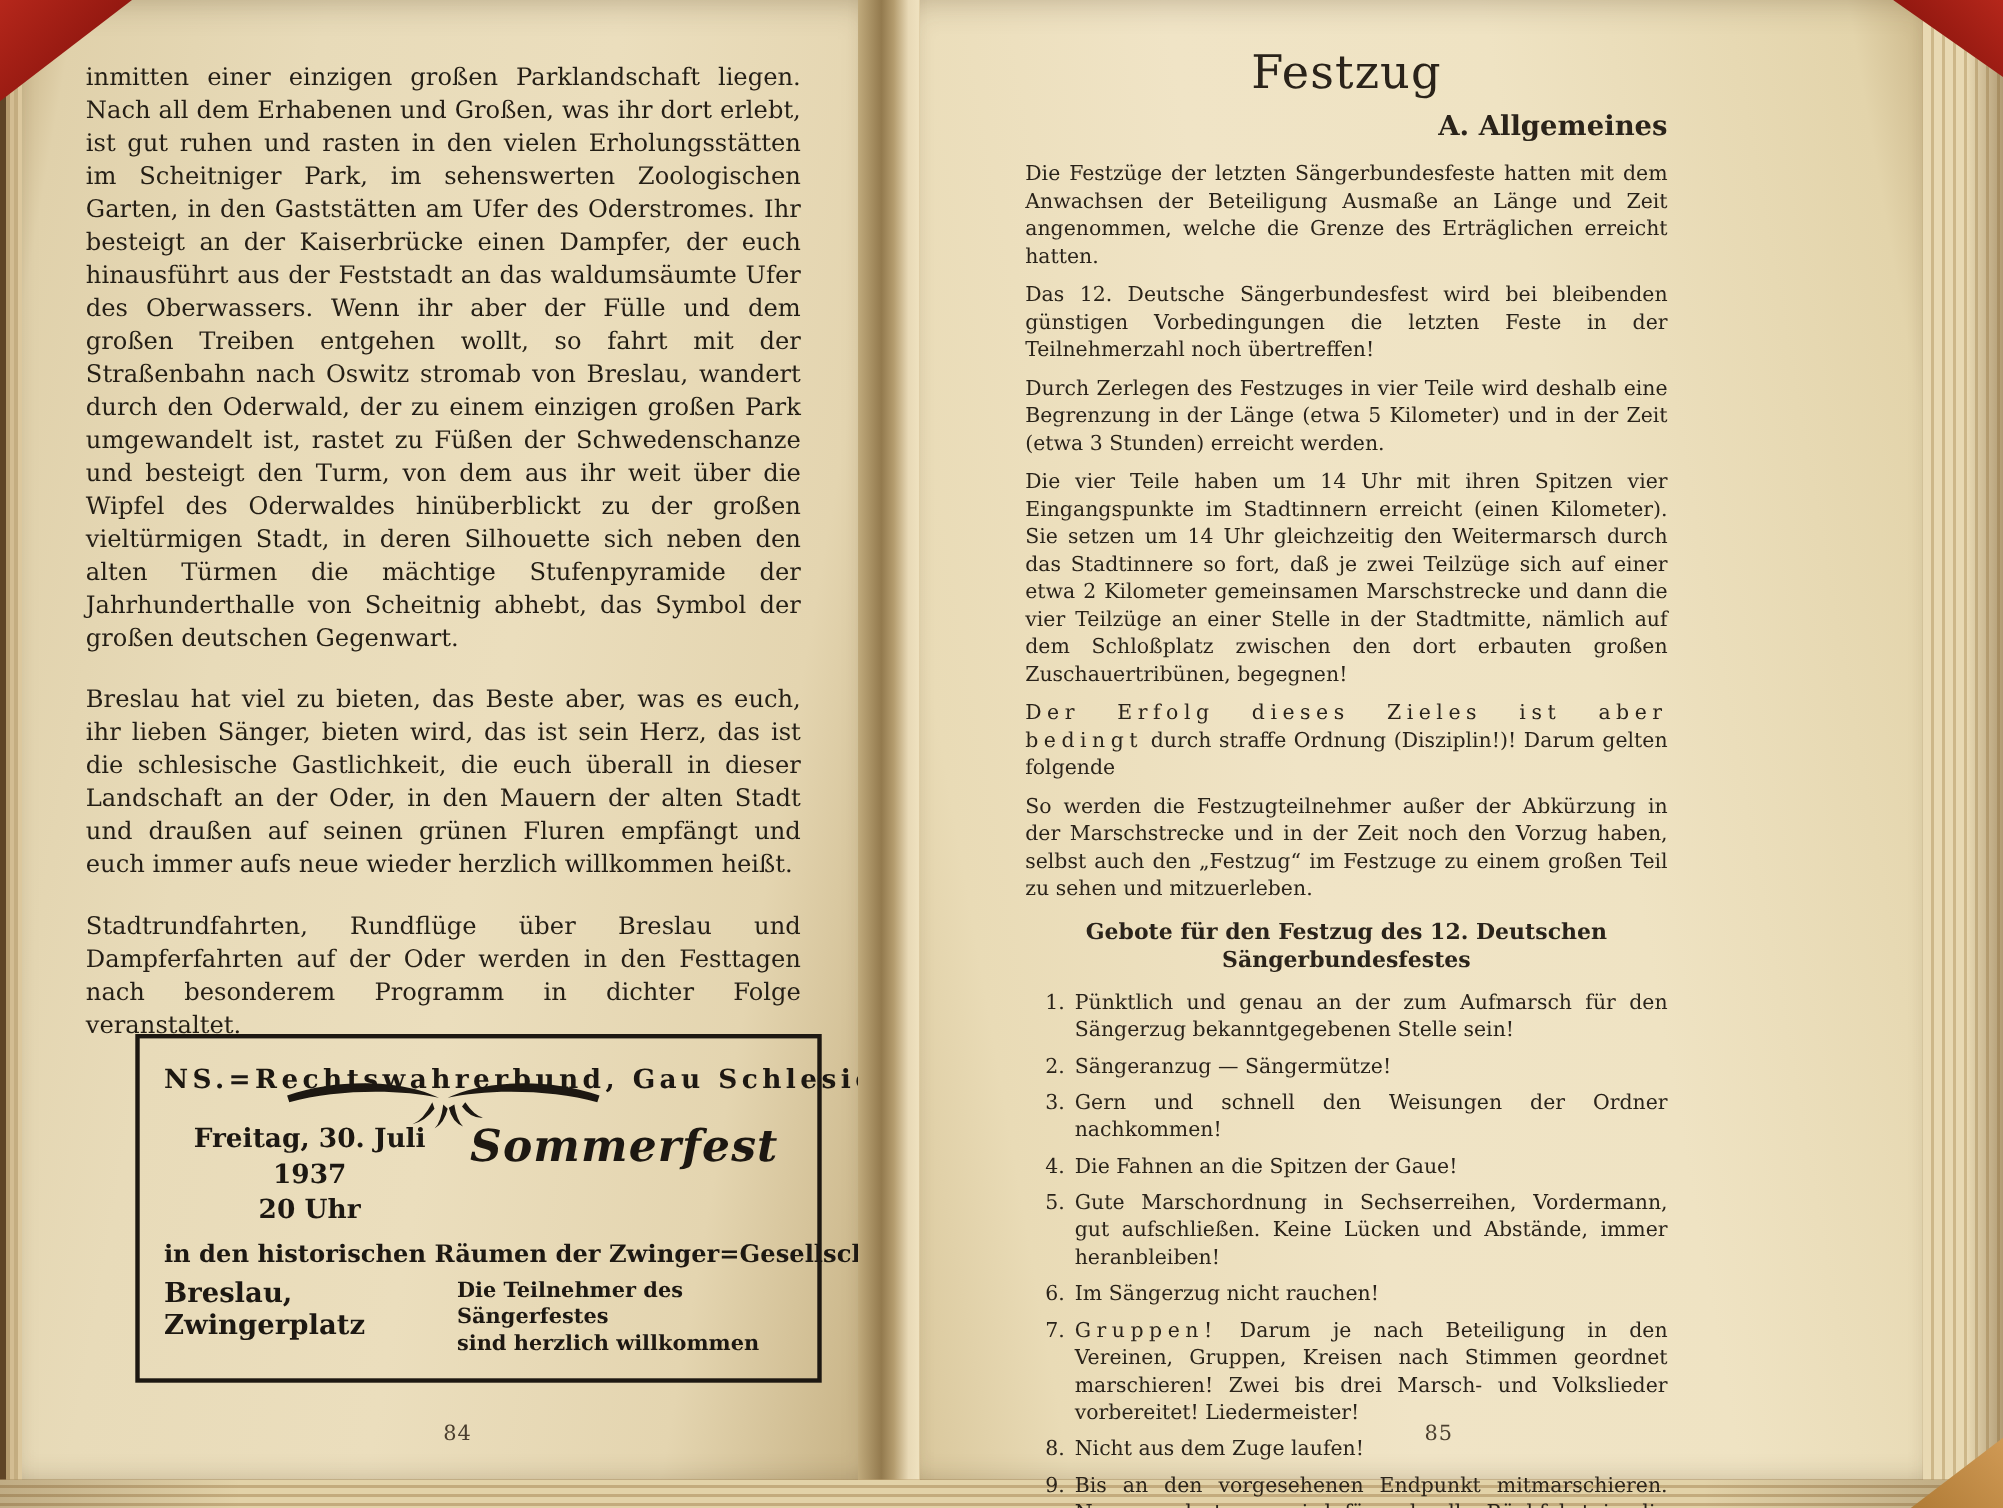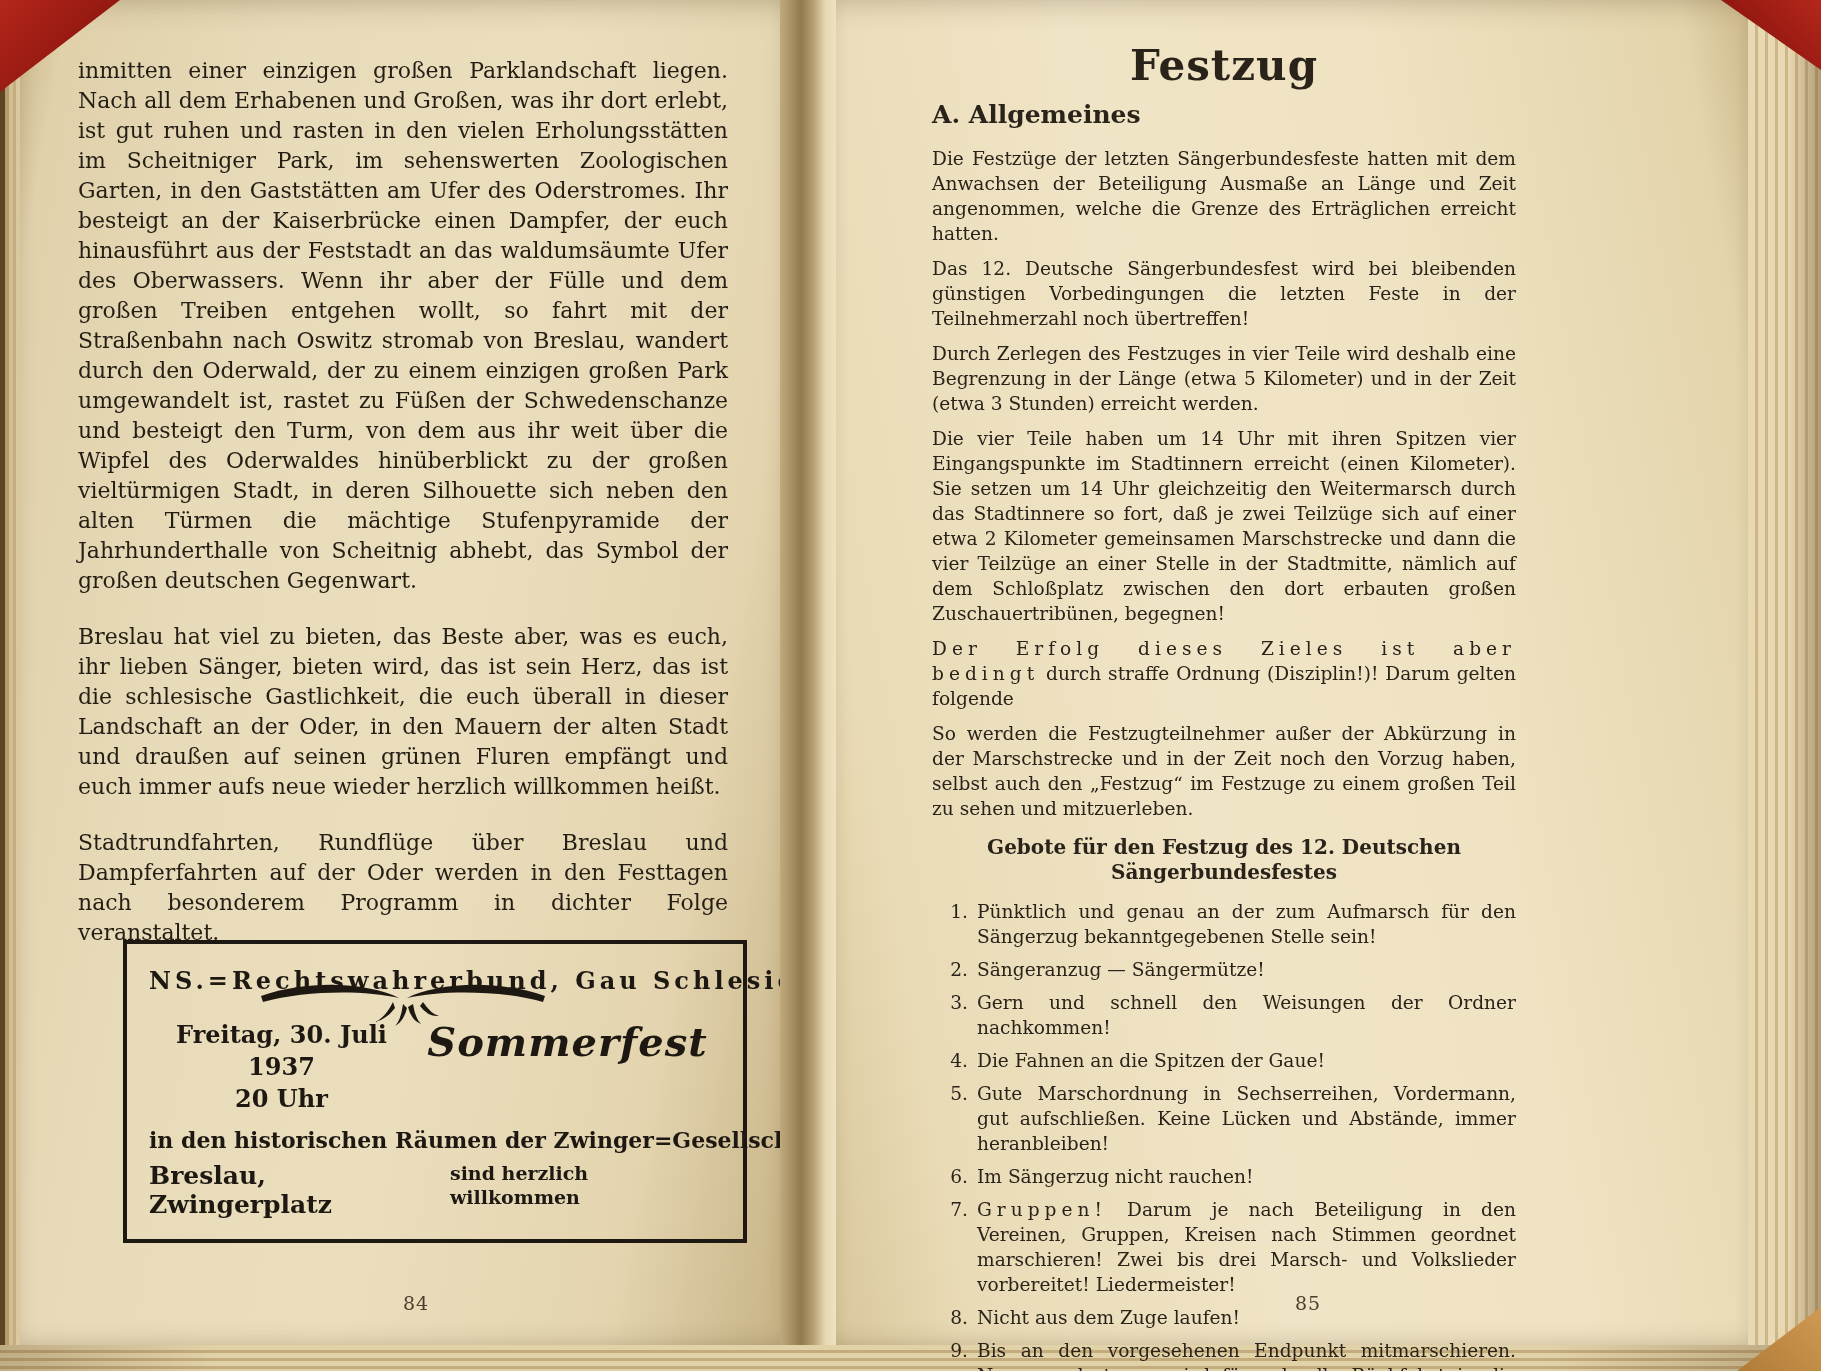--- a/index.html
+++ b/index.html
@@ -55,22 +55,22 @@
   .ad-row2{display:flex;margin-top:8px;align-items:flex-start;}
   .ad-address{font-weight:bold;font-size:25px;width:305px;}
   .ad-note{font-weight:bold;font-size:19px;line-height:24px;}
 
   .pagenum{position:absolute;top:1292px;left:16px;width:100%;text-align:center;
     font-size:19px;color:#4a3e2e;letter-spacing:1px;}
 
   
   .right-text{position:absolute;left:96px;top:42px;width:584px;
     font-size:18.6px;line-height:25px;color:#2a231a;text-align:justify;}
-  .rp-title{text-align:center;font-size:42px;line-height:48px;font-weight:bold;margin:0 0 10px;letter-spacing:1px;}
-  .rp-sub{text-align:left;font-size:25px;line-height:30px;font-weight:bold;margin:0 0 16px;}
+  .rp-title{text-align:center;font-size:42px;line-height:48px;font-weight:normal;margin:0 0 10px;letter-spacing:1px;}
+  .rp-sub{text-align:right;font-size:25px;line-height:30px;font-weight:bold;margin:0 0 16px;}
   .right-text p.body{margin:0 0 10px;}
   .spaced{letter-spacing:5px;}
   .gebote-h{text-align:center;font-weight:bold;font-size:20px;margin:14px 0 14px;}
   .gebote{margin:0 0 0 12px;padding:0;list-style:none;}
   .gebote li{display:flex;margin:0 0 8px;}
   .gebote .num{flex:none;min-width:24px;margin-right:9px;text-align:right;}
   .gebote .txt{flex:1;text-align:justify;}
 </style>
 </head>
 <body>
@@ -104,20 +104,21 @@
         <div class="ad-datetime">
           <div>Freitag, 30. Juli 1937</div>
           <div>20 Uhr</div>
         </div>
         <div class="ad-title">Sommerfest</div>
       </div>
       <div class="ad-venue">in den historischen Räumen der Zwinger=Gesellschaft</div>
       <div class="ad-row2">
         <div class="ad-address">Breslau, Zwingerplatz</div>
         <div class="ad-note">
+          <div>Die Teilnehmer des Sängerfestes</div>
           <div>sind herzlich willkommen</div>
         </div>
       </div>
     </div>
 
     <div class="pagenum">84</div>
   </div>
 
   <div class="gutter"></div>
 

